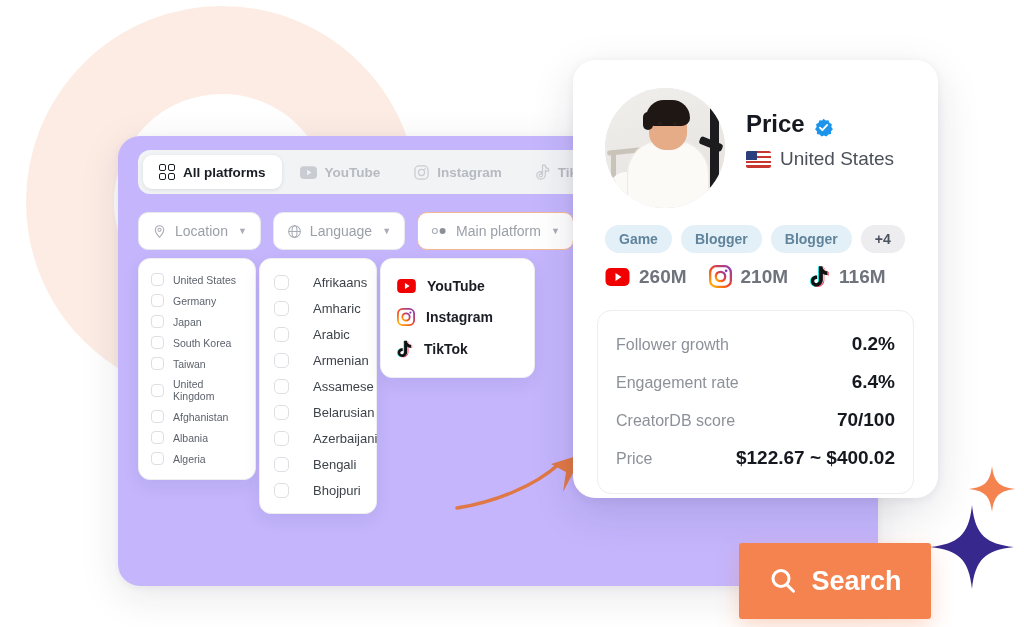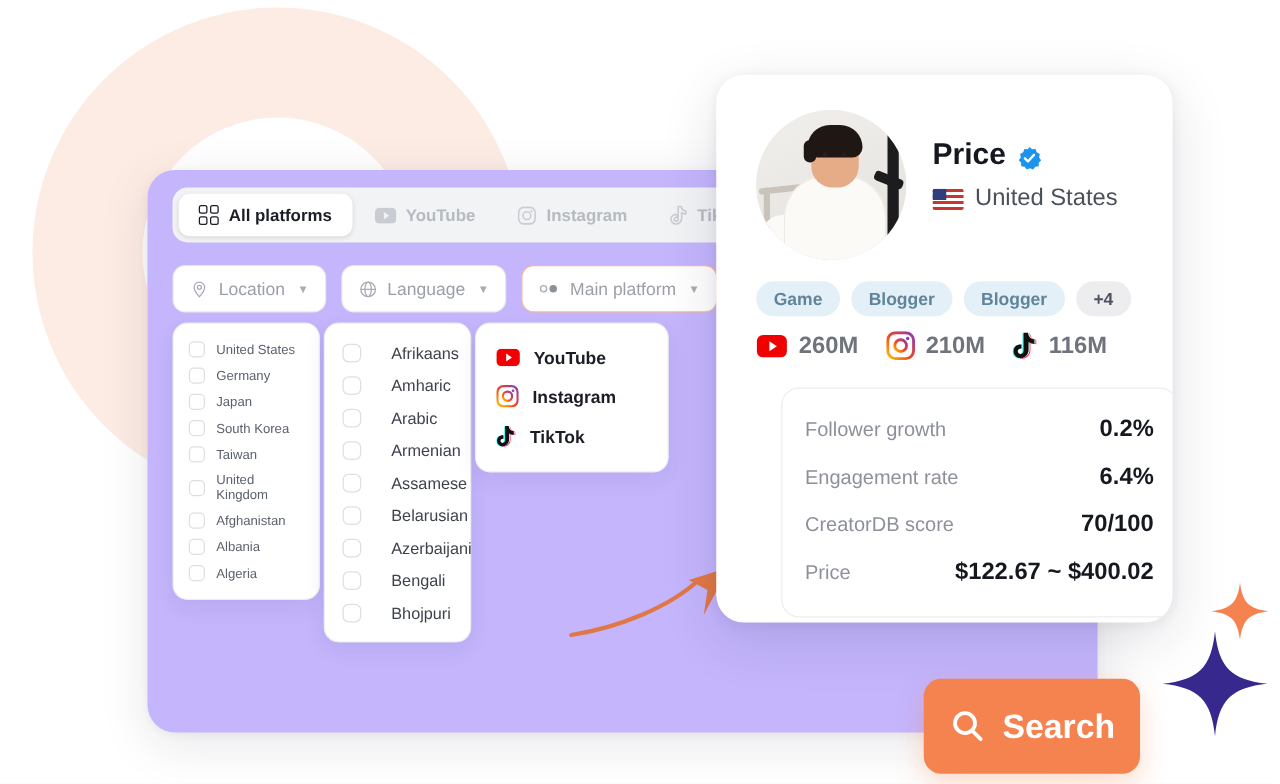--- a/index.html
+++ b/index.html
@@ -229,33 +229,32 @@
   .plats { position: absolute; left: 32px; top: 205px; display: flex; align-items: center; gap: 10px; }
   .plat { display: flex; align-items: center; gap: 9px; margin-right: 12px; }
   .plat-val { font-size: 19px; color: #6E737C; font-weight: 600; }
 
   .metrics {
     position: absolute; left: 24px; top: 250px;
     width: 317px;
     border: 1.4px solid #ECEDEF;
     border-radius: 14px;
     padding: 14px 18px 16px;
-    margin-left: 28px;
   }
   .mrow { display: flex; justify-content: space-between; align-items: baseline; padding: 8px 0; }
   .mlabel { font-size: 16px; color: #8C9199; }
   .mval { font-size: 19px; font-weight: 700; color: #15181F; text-align: right; }
 
   
   .search-btn {
     position: absolute;
     left: 739px; top: 543px;
-    width: 173px; height: 76px;
+    width: 192px; height: 76px;
     background: #F58350;
-    border-radius: 14px;
+    border-radius: 3px;
     display: flex; align-items: center; justify-content: center; gap: 13px;
     box-shadow: 0 8px 22px rgba(245,131,80,.30);
     cursor: pointer;
     z-index: 12;
   }
   .search-label { color: #fff; font-size: 27px; font-weight: 700; }
 </style>
 </head>
 <body>
 

